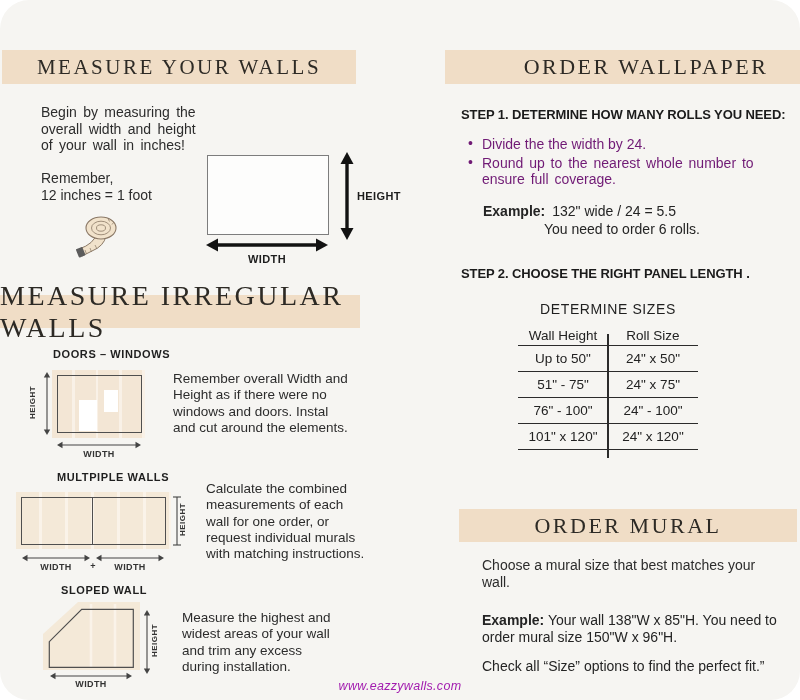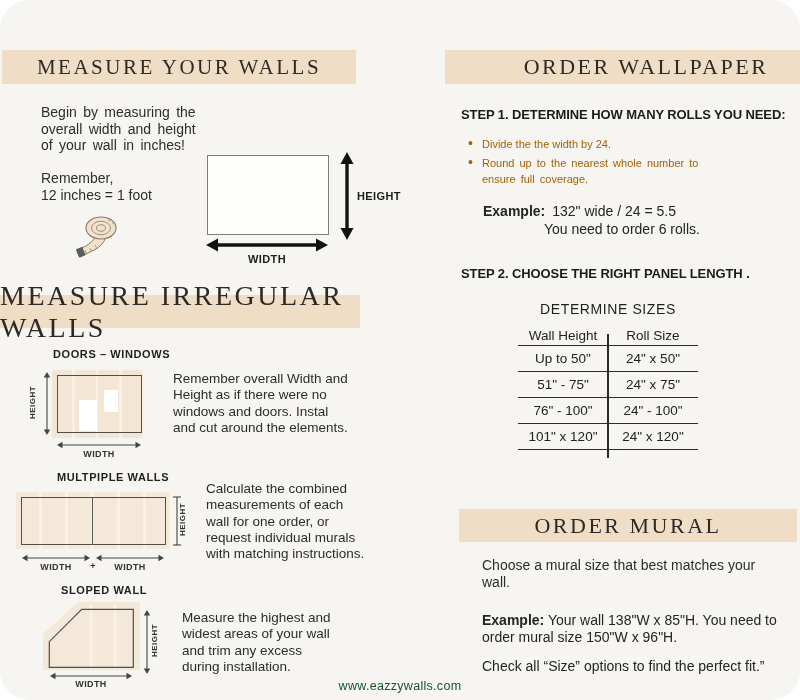--- a/index.html
+++ b/index.html
@@ -36,25 +36,25 @@
   .white-cut{background:#ffffff;}
   
   .wtable{position:absolute;left:518px;top:325px;width:180px;}
   .trow{display:flex;height:25px;border-bottom:1.5px solid #2b2b2b;}
   .trow.thead{height:20px;}
   .tcell{width:90px;display:flex;align-items:center;justify-content:center;font-size:13.5px;color:#222;}
   .tcell.th{font-size:13.5px;}
   .vline{position:absolute;left:89px;top:9px;width:1.5px;height:124px;background:#2b2b2b;}
   .footer{
     position:absolute;left:0;top:679px;width:800px;text-align:center;
-    font-size:12.5px;color:#14532d;letter-spacing:0.3px;
+    font-size:12.5px;color:#a21caf;letter-spacing:0.3px;font-style:italic;
   }
   .ex-row{display:flex;gap:7px;font-size:14px;color:#242424;}
   .ex-label{font-weight:700;}
-  .bullets{list-style:none;margin:0;padding:0;font-size:11px;line-height:16.5px;color:#a16207;}
+  .bullets{list-style:none;margin:0;padding:0;font-size:14px;line-height:16.5px;color:#701a75;}
   .bullets li{position:relative;padding-left:16px;margin-bottom:2px;}
   .bullets li::before{content:"•";position:absolute;left:2px;top:-1px;font-size:14px;}
 </style>
 </head>
 <body>
 
 <div class="page">
 
   <div class="band" style="left:2px;top:50px;width:354px;height:34px;font-size:21px;">MEASURE YOUR WALLS</div>
 

